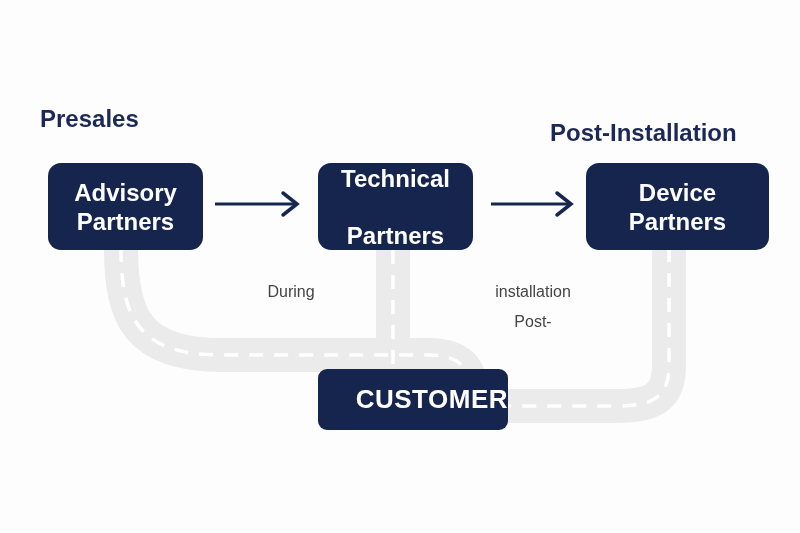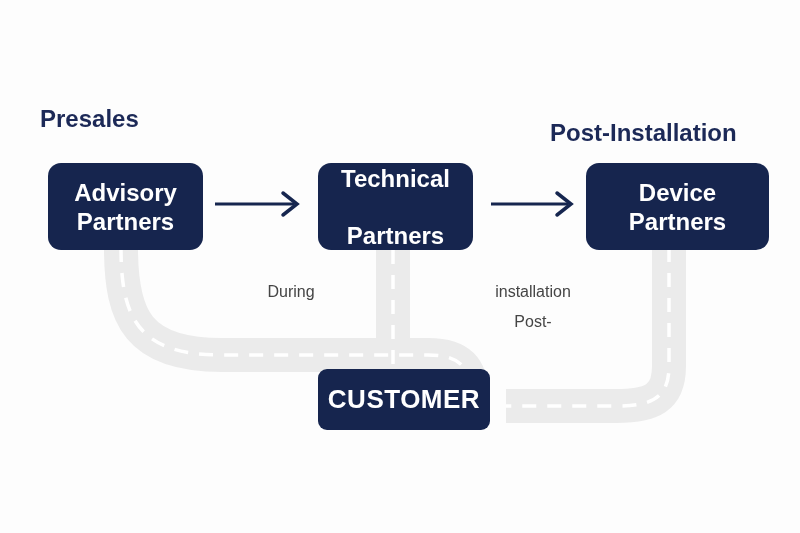--- a/index.html
+++ b/index.html
@@ -44,24 +44,24 @@
 
   .road-label {
     position:absolute; top:277px;
     font-size:16px; color:#454545; line-height:30px;
     text-align:center;
   }
   .label-during      { left:191px; width:200px; }
   .label-postinstall { left:433px; width:200px; }
 
   .customer-box {
-    position:absolute; left:318px; top:369px; width:172px; height:61px;
+    position:absolute; left:318px; top:369px; width:190px; height:61px;
     background:#16254e; border-radius:9px;
     color:#ffffff; font-weight:bold; font-size:26px; letter-spacing:0.5px;
-    display:flex; align-items:center; justify-content:center;
+    display:flex; align-items:center; justify-content:flex-end;
   }
 </style>
 </head>
 <body>
 
 <div class="canvas">
 
   <svg class="layer" viewBox="0 0 800 533" aria-hidden="true">
 
     <path class="road" d="M121 248 C121 318 138 355 222 355 L428 355 C462 355 472 370 472 398 L472 408"></path>

